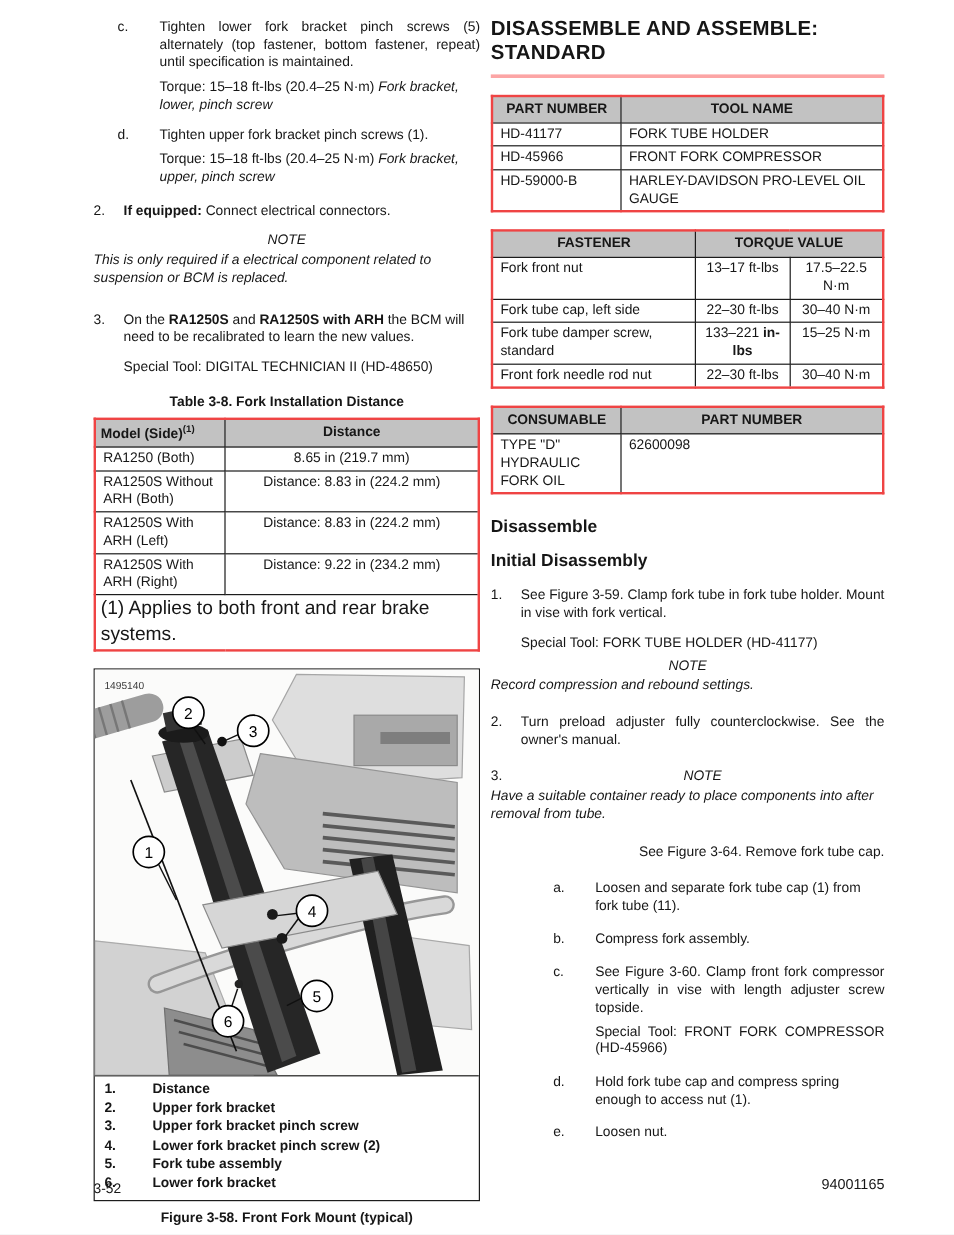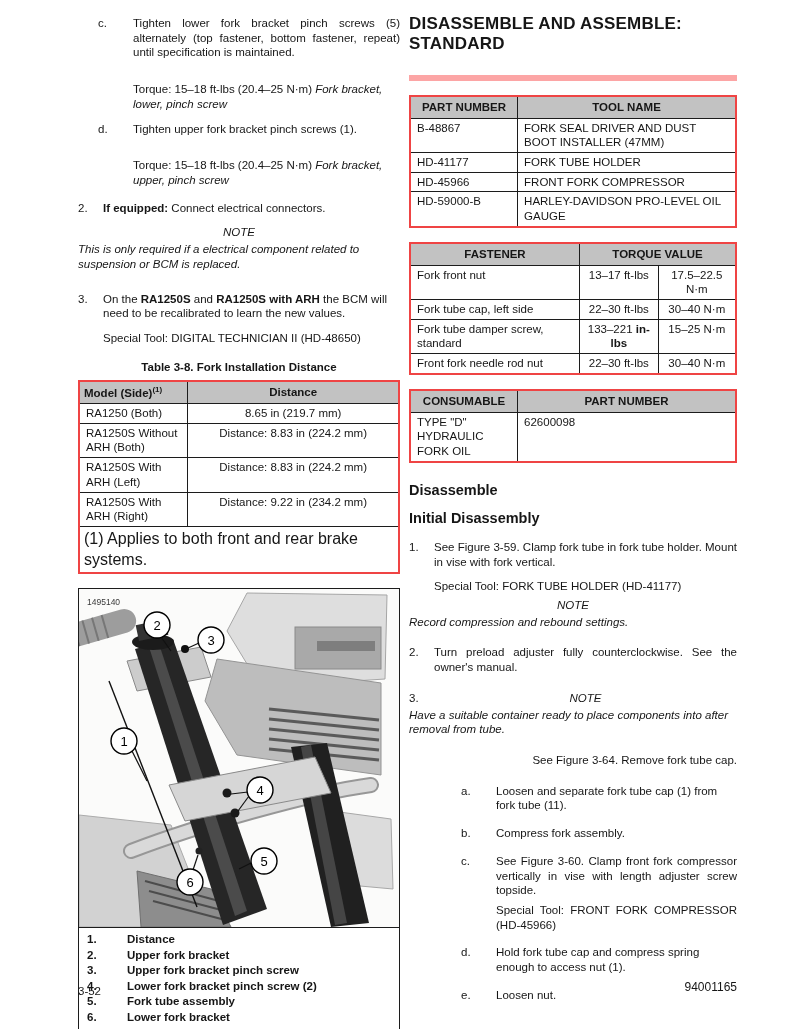--- a/index.html
+++ b/index.html
@@ -3,37 +3,37 @@
 <meta charset="utf-8">
 <style>
   html,body{margin:0;padding:0;background:#e8e8e8;}
   #page{position:relative;width:795px;height:1029px;background:#ffffff;
         font-family:"Liberation Sans","DejaVu Sans",sans-serif;color:#161616;
         font-size:11.5px;line-height:1.28;overflow:hidden;}
   .col-left{position:absolute;left:78px;top:16px;width:322px;}
   .col-right{position:absolute;left:409px;top:14px;width:328px;}
 
   
-  .h1{font-size:17px;font-weight:bold;line-height:1.2;border-bottom:6px solid #fca5a5;
-      padding-bottom:20px;margin:0 0 14px 0;letter-spacing:.2px;}
+  .h1{font-size:17px;font-weight:bold;line-height:1.2;border-bottom:3px solid #fca5a5;
+      padding-bottom:7px;margin:0 0 14px 0;letter-spacing:.2px;}
   .h2{font-size:14.5px;font-weight:bold;margin:18px 0 10px 0;}
   .h3{font-size:14.5px;font-weight:bold;margin:4px 0 12px 0;}
 
   
   .step{display:flex;margin-bottom:10px;}
   .step .num{width:25px;flex:none;}
   .step .body{flex:1;}
   .sub{display:flex;margin:0 0 10px 20px;}
   .sub .lab{width:35px;flex:none;}
   .sub .body{flex:1;}
   .r-sub{display:flex;margin:0 0 13px 52px;}
   .r-sub .lab{width:35px;flex:none;}
   .r-sub .body{flex:1;}
   .justify{text-align:justify;}
-  .torque{margin-top:22px;}
+  .torque{margin-top:6px;}
   .it{font-style:italic;}
   .b{font-weight:bold;}
   .note-title{text-align:center;font-style:italic;margin:4px 0 2px 0;}
   .note-text{font-style:italic;margin:0 0 12px 0;}
   .special{margin:6px 0 10px 25px;}
   .indent1{margin:0 0 13px 25px;}
 
   
   table{border-collapse:collapse;width:100%;font-size:11.5px;margin-bottom:14px;}
   th,td{border:1px solid #1c1c1c;padding:2px 6px;vertical-align:top;}
@@ -237,24 +237,20 @@
 
     <div class="h1">DISASSEMBLE AND ASSEMBLE: STANDARD</div>
 
     <table>
       <tbody>
           <tr>
         <th style="width:33%;">PART NUMBER</th>
         <th>TOOL NAME</th>
       </tr>
       <tr>
-            <td>B-48867</td>
-            <td>FORK SEAL DRIVER AND DUST BOOT INSTALLER (47MM)</td>
-          </tr>
-      <tr>
             <td>HD-41177</td>
             <td>FORK TUBE HOLDER</td>
           </tr>
       <tr>
             <td>HD-45966</td>
             <td>FRONT FORK COMPRESSOR</td>
           </tr>
       <tr>
             <td>HD-59000-B</td>
             <td>HARLEY-DAVIDSON PRO-LEVEL OIL GAUGE</td>

